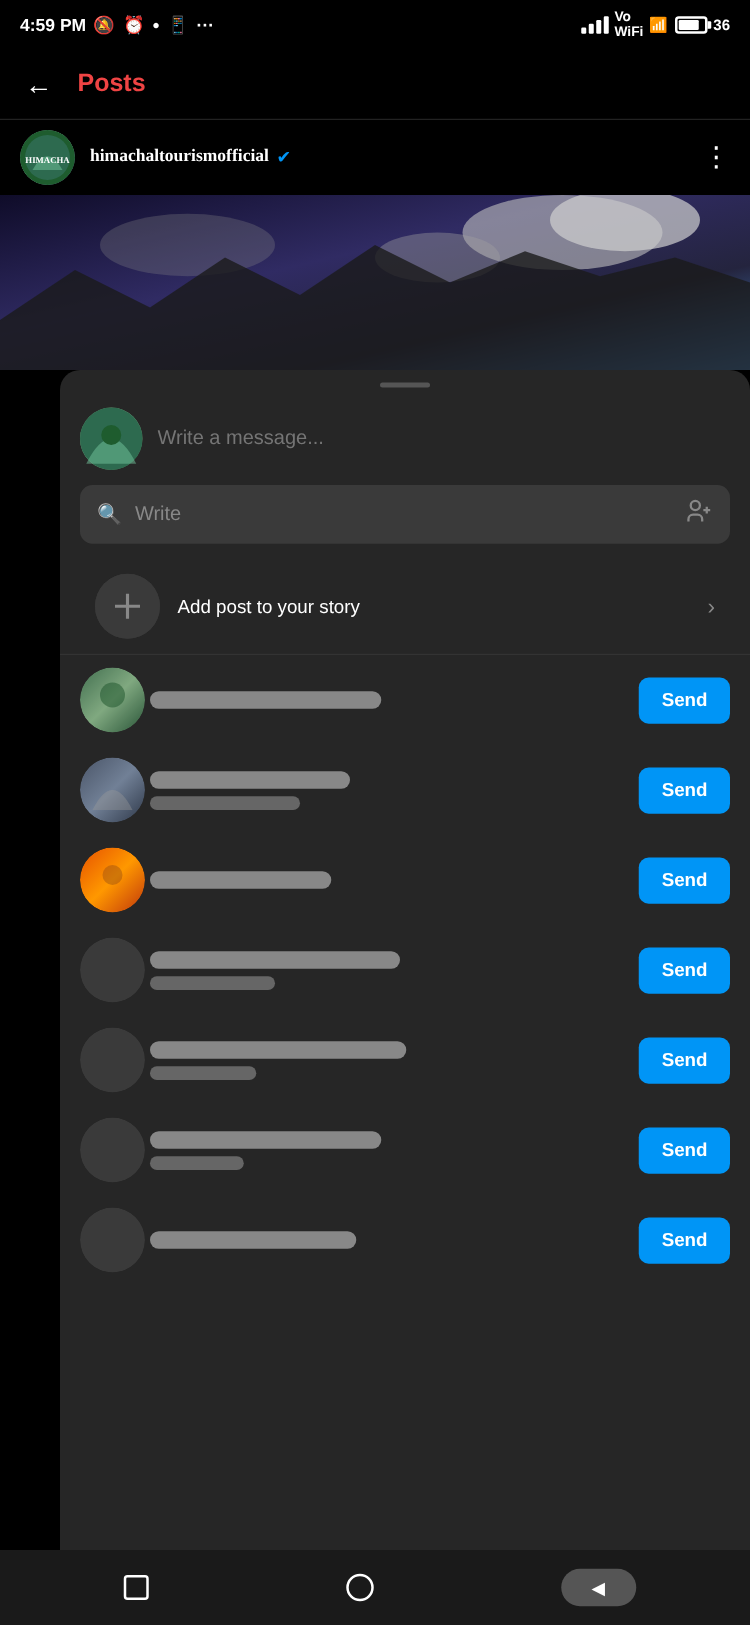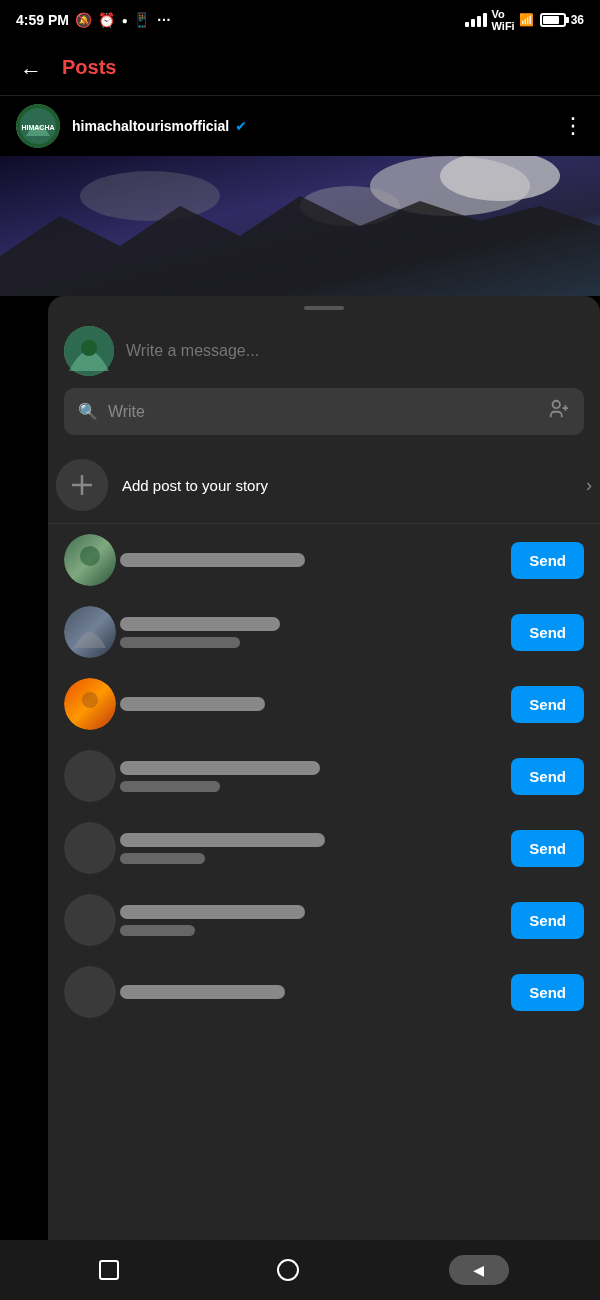--- a/index.html
+++ b/index.html
@@ -86,21 +86,21 @@
 
     
     .post-header {
       height: 60px;
       background: #000;
       display: flex;
       align-items: center;
       padding: 0 16px;
       justify-content: space-between;
     }
-    .profile-info { display: flex; align-items: center; gap: 12px; }
+    .profile-info { display: flex; align-items: center; gap: 12px; font-family: Liberation Serif, serif; }
     .profile-avatar {
       width: 44px;
       height: 44px;
       border-radius: 50%;
       overflow: hidden;
       background: #333;
       display: flex;
       align-items: center;
       justify-content: center;
     }
@@ -205,21 +205,21 @@
       flex: 1;
       color: #888;
       font-size: 16px;
     }
     .add-people-icon { color: #888; font-size: 18px; }
 
     
     .add-story-row {
       display: flex;
       align-items: center;
-      padding: 12px 8px;
+      padding: 12px 28px;
       gap: 14px;
       border-bottom: 1px solid #333;
     }
     .story-circle {
       width: 52px;
       height: 52px;
       border-radius: 50%;
       background: #3a3a3a;
       flex-shrink: 0;
     }

